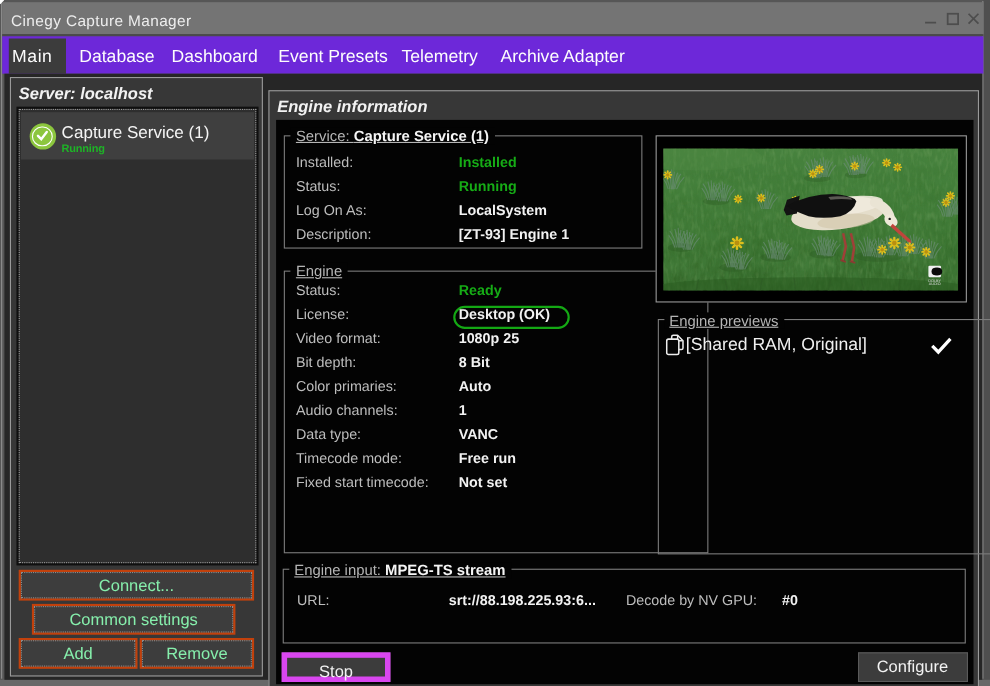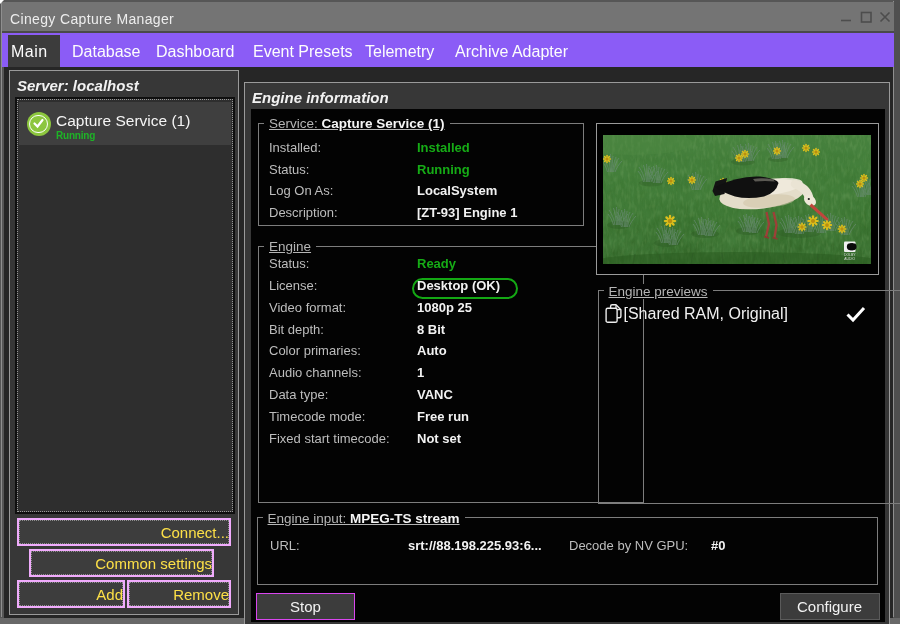--- a/index.html
+++ b/index.html
@@ -6,38 +6,38 @@
   html,body { width:900px; height:624px; overflow:hidden; }
   body { font-family:"Liberation Sans", sans-serif; background:#565656; position:relative; }
   .abs { position:absolute; }
   #brightL { left:1px; top:1px; width:1px; height:616px; background:#8f8f8f; }
   #brightR { left:893px; top:1px; width:1px; height:616px; background:#8f8f8f; }
   #rband { left:894px; top:0; width:6px; height:624px; background:#4f4f4f; }
   #bband { left:0; top:618px; width:900px; height:6px; background:#686868; }
   #titlebar { left:2px; top:2px; width:892px; height:29px; background:#747474; }
   #title { left:8px; top:8.5px; font-size:14px; color:#ededed; letter-spacing:0.35px; }
   #tsep { left:2px; top:31px; width:892px; height:2px; background:#4a4a4a; }
-  #tabstrip { left:2px; top:33px; width:892px; height:34px; background:#8b5cf6; }
+  #tabstrip { left:2px; top:33px; width:892px; height:34px; background:#6d28d9; }
   .tab { position:absolute; top:0; height:34px; line-height:37px; color:#fdfdfd; font-size:16px; }
   #tabmain { left:5.5px; top:2px; width:52px; height:32px; background:#3c3c3c; text-align:left; padding-left:3.5px; letter-spacing:0.5px; line-height:34px; font-size:16px; }
   #content { left:4px; top:67px; width:889px; height:551px; background:#262626; }
 
   .panel { position:absolute; background:#373737; border:1px solid #9a9a9a; }
   #lpanel { left:9px; top:70px; width:230px; height:545px; }
   #rpanel { left:244px; top:82px; width:646px; height:545px; }
   .phead { position:absolute; font-weight:bold; font-size:15px; color:#f2f2f2;font-style:italic; }
 
   #listbox { position:absolute; left:5px; top:26px; width:220px; height:417px; background:#2e2e2e; border:2px solid #0f0f0f; outline:1px dotted #9a9a9a; outline-offset:-3px; }
   #litem { position:absolute; left:2px; top:3px; width:212px; height:43px; background:#3f3f3f; }
   #licon { position:absolute; left:7.5px; top:10px; width:24px; height:24px; border-radius:50%; background:#8cc63e; }
   #licon .ring { position:absolute; left:2.6px; top:2.6px; width:18.8px; height:18.8px; border-radius:50%; border:1.7px solid #fff; }
   #ltext { position:absolute; left:37px; top:9.5px; font-size:15.5px; color:#f5f5f5; }
   #lrun { position:absolute; left:37px; top:28px; font-size:10px; font-weight:bold; color:#1eb327; letter-spacing:-0.2px; }
 
-  .btn { position:absolute; background:#3d3d3d; border:2px solid #f0abfc; outline:1px dotted #8d8d8d; outline-offset:-3px; color:#fde047; font-size:15px; text-align:right; }
+  .btn { position:absolute; background:#3d3d3d; border:2px solid #c2410c; outline:1px dotted #8d8d8d; outline-offset:-3px; color:#86efac; font-size:15px; text-align:center; }
   #bconnect { left:7px; top:447px; width:214px; height:28px; line-height:25px; }
   #bcommon  { left:19px; top:478px; width:185px; height:28px; line-height:25px; }
   #badd     { left:7px; top:509px; width:108px; height:28px; line-height:25px; }
   #bremove  { left:117px; top:509px; width:104px; height:28px; line-height:25px; }
 
   #rblack { position:absolute; left:6px; top:26px; width:634px; height:513px; background:#030303; }
 
   .gbox { position:absolute; border:1px solid #7d7d7d; }
   .gtitle { position:absolute; top:-7.5px; left:5px; background:#030303; padding:0 5px; font-size:13.5px; color:#b5b5b5; white-space:nowrap;text-decoration:underline; }
   .gtitle b { color:#f5f5f5; font-weight:bold; }
@@ -45,21 +45,21 @@
   .frow .lab { position:absolute; left:0; color:#bdbdbd; }
   .frow .val { position:absolute; left:148px; color:#f2f2f2; font-weight:bold; }
   .green { color:#16ac16 !important; }
 
   #gservice { left:7px; top:13.5px; width:326px; height:103.5px; }
   #gengine  { left:7px; top:136.5px; width:386px; height:257.5px; }
   #gpreviews{ left:346.5px; top:181px; width:320px; height:213.5px; }
   #ginput   { left:5.5px; top:408px; width:621px; height:67.5px; }
   #vidbox   { position:absolute; left:345px; top:14px; width:282.5px; height:152px; background:#000; border:1px solid #9a9a9a; }
 
-  #stopbtn { position:absolute; left:5px; top:483.5px; width:99px; height:27px; background:#3c3c3c; border:1px solid #d946ef; color:#f2f2f2; font-size:15px; text-align:center; line-height:25px; }
+  #stopbtn { position:absolute; left:5px; top:483.5px; width:99px; height:27px; background:#3c3c3c; border:5px solid #d946ef; color:#f2f2f2; font-size:15px; text-align:center; line-height:25px; }
   #confbtn { position:absolute; left:528.5px; top:484px; width:100px; height:27px; background:#3c3c3c; border:1px solid #5a5a5a; color:#f2f2f2; font-size:15px; text-align:center; line-height:25px; }
 
   #ellipse { position:absolute; left:153px; top:31.5px; width:106px; height:21px; border:2px solid #14a814; border-radius:10.5px; }
   #cTL { left:0; top:0; width:4px; height:4px; background:#fff; clip-path:polygon(0 0,100% 0,0 100%); }
   #cTR { right:0; top:0; width:4px; height:4px; background:#fff; clip-path:polygon(0 0,100% 0,100% 100%); }
 </style>
 </head>
 <body>
 <div class="abs" id="brightL"></div>
 <div class="abs" id="cTL"></div>

